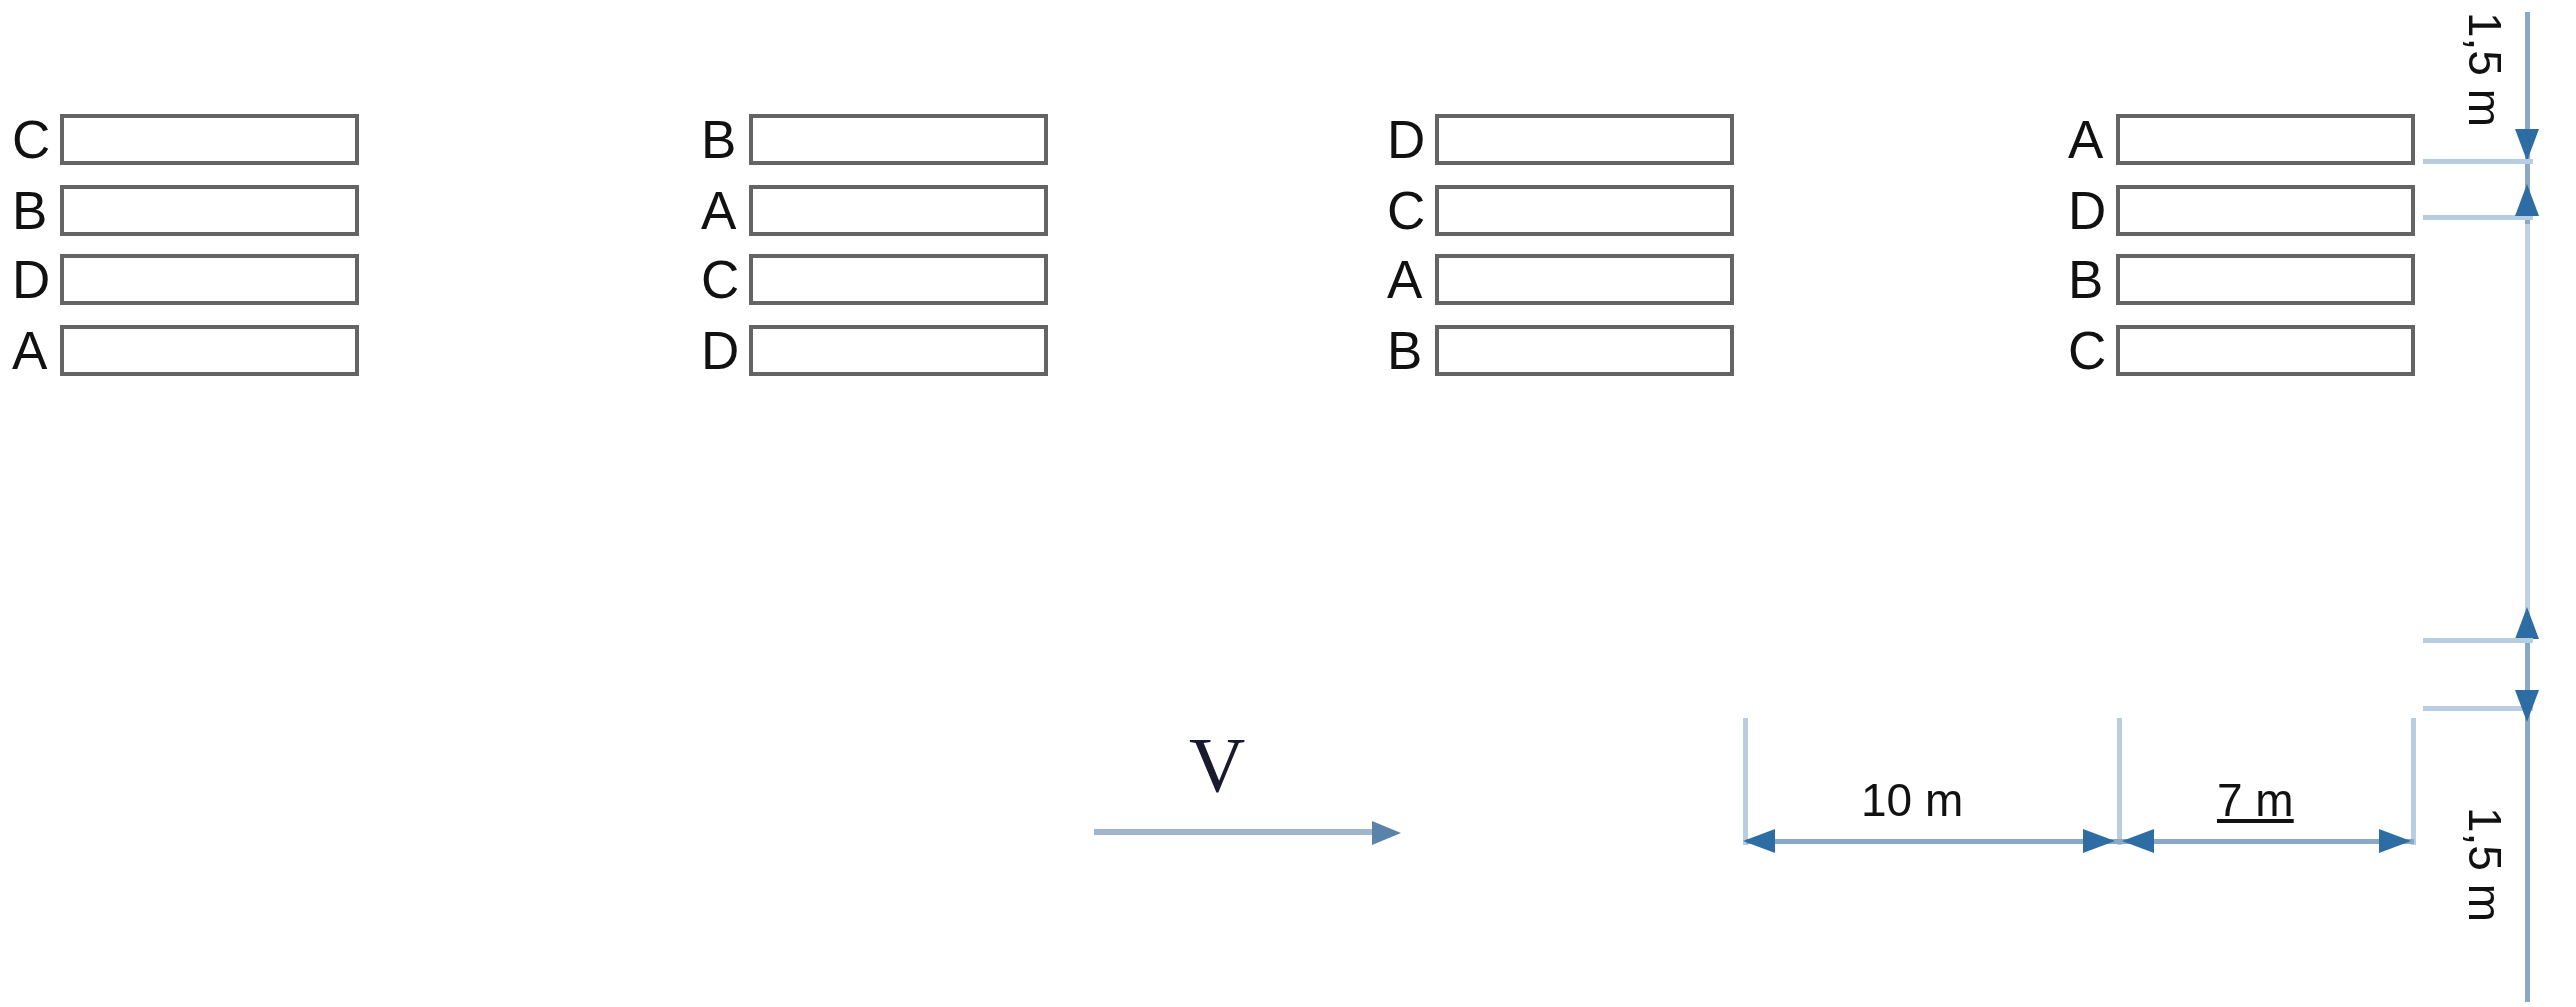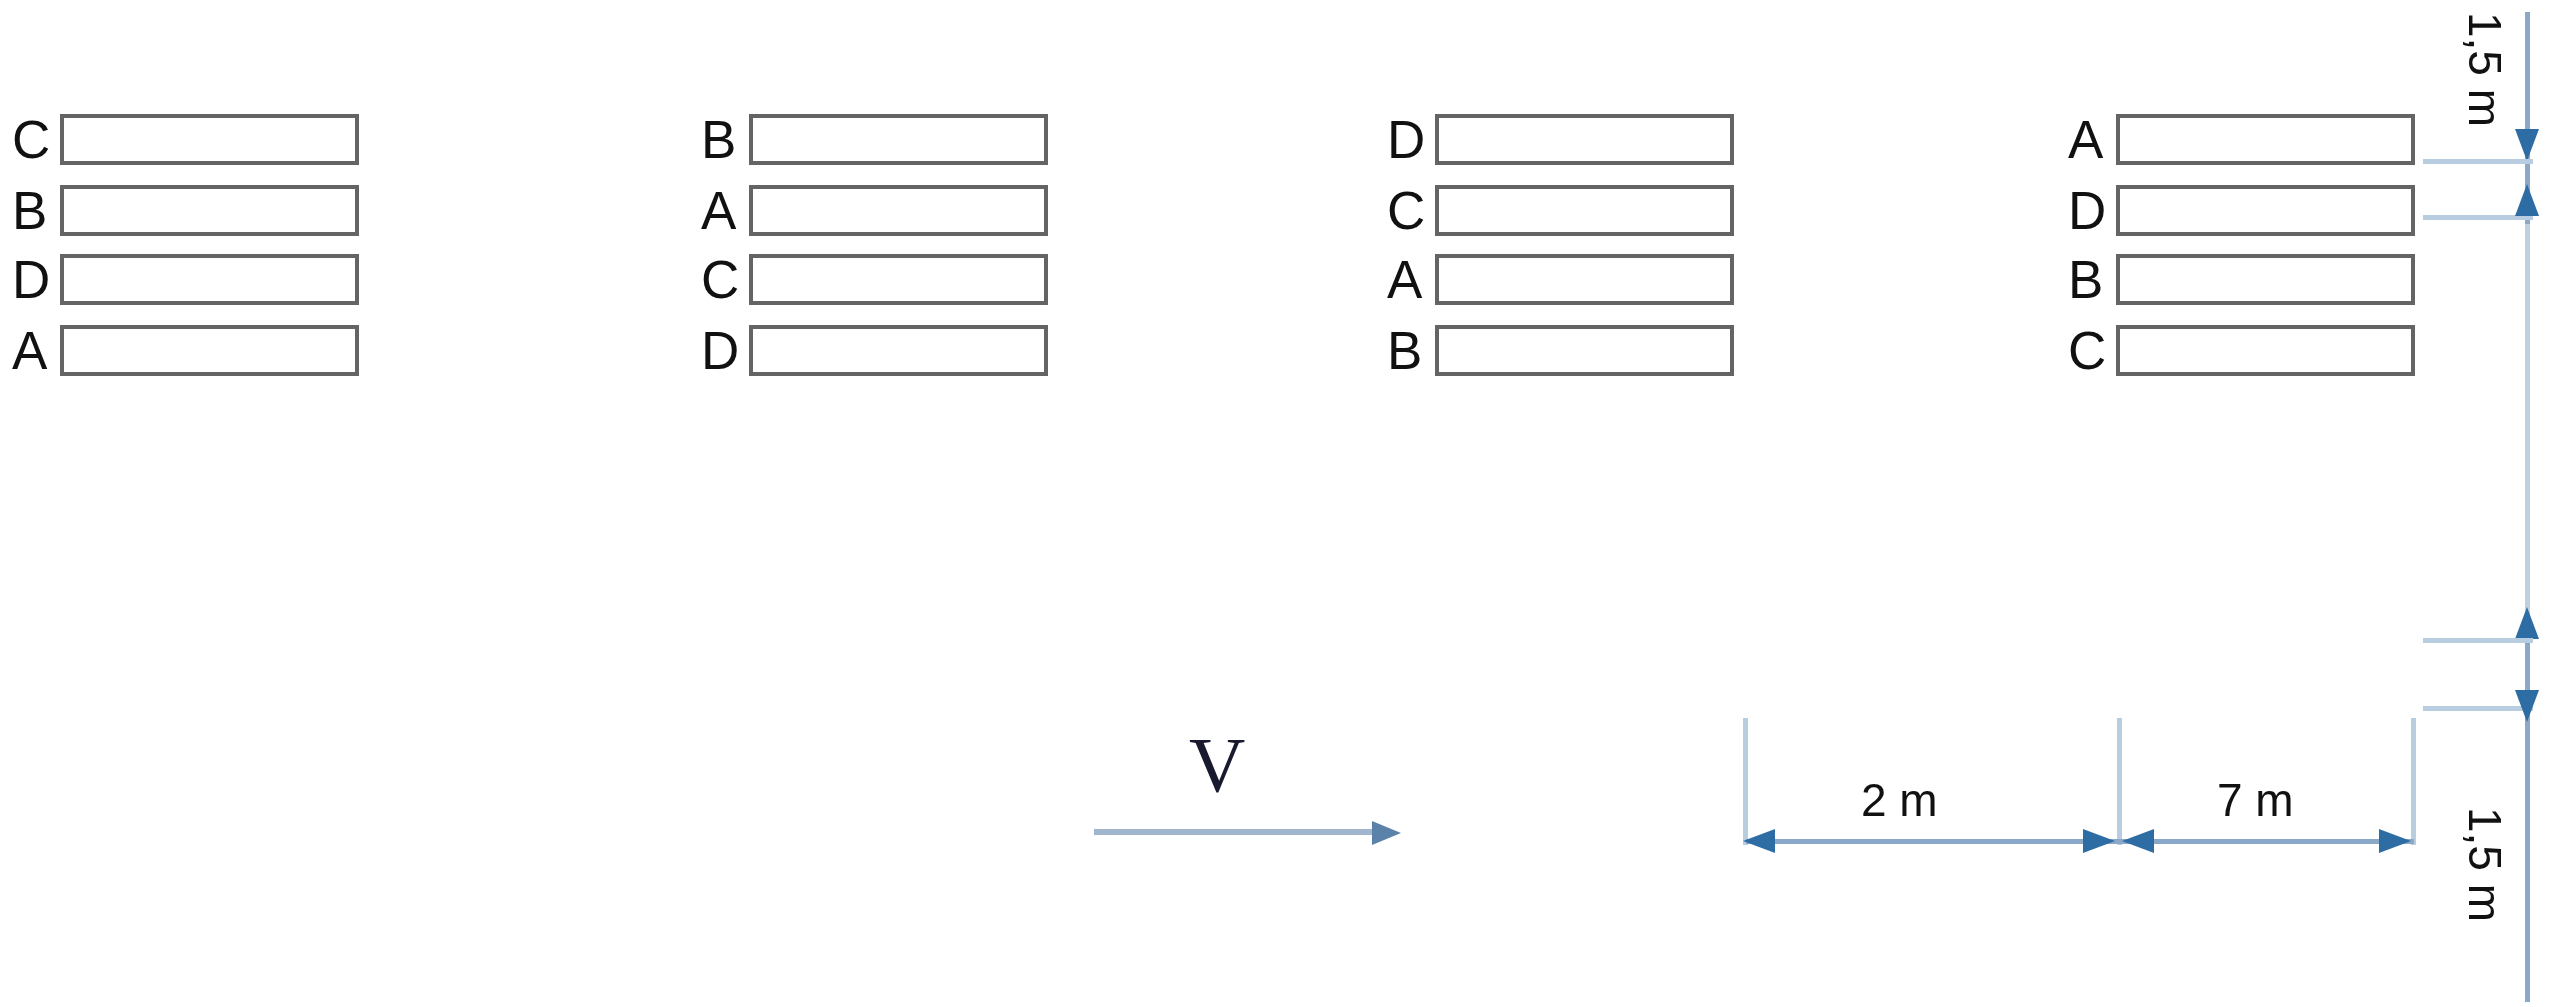--- a/index.html
+++ b/index.html
@@ -168,17 +168,17 @@
   <div class="ext-line ext-v" style="left:2411px;top:718px;height:127px;"></div>
 
   <div class="dim-line dim-h" style="left:1746px;top:839px;width:374px;"></div>
   <div class="dim-line dim-h" style="left:2120px;top:839px;width:294px;"></div>
 
   <div class="arrow arrow-l" style="left:1743px;top:829px;"></div>
   <div class="arrow arrow-r" style="left:2083px;top:829px;"></div>
   <div class="arrow arrow-l" style="left:2122px;top:829px;"></div>
   <div class="arrow arrow-r" style="left:2379px;top:829px;"></div>
 
-  <div class="dim-label" style="left:1861px;top:777px;">2 m</div>
-  <div class="dim-label" style="left:2217px;top:777px;">7 m</div>
+  <div class="dim-label" style="left:1861px;top:777px;">10 m</div>
+  <div class="dim-label" style="left:2217px;top:777px;text-decoration:underline;">7 m</div>
 
 </div>
 
 
 </body></html>

